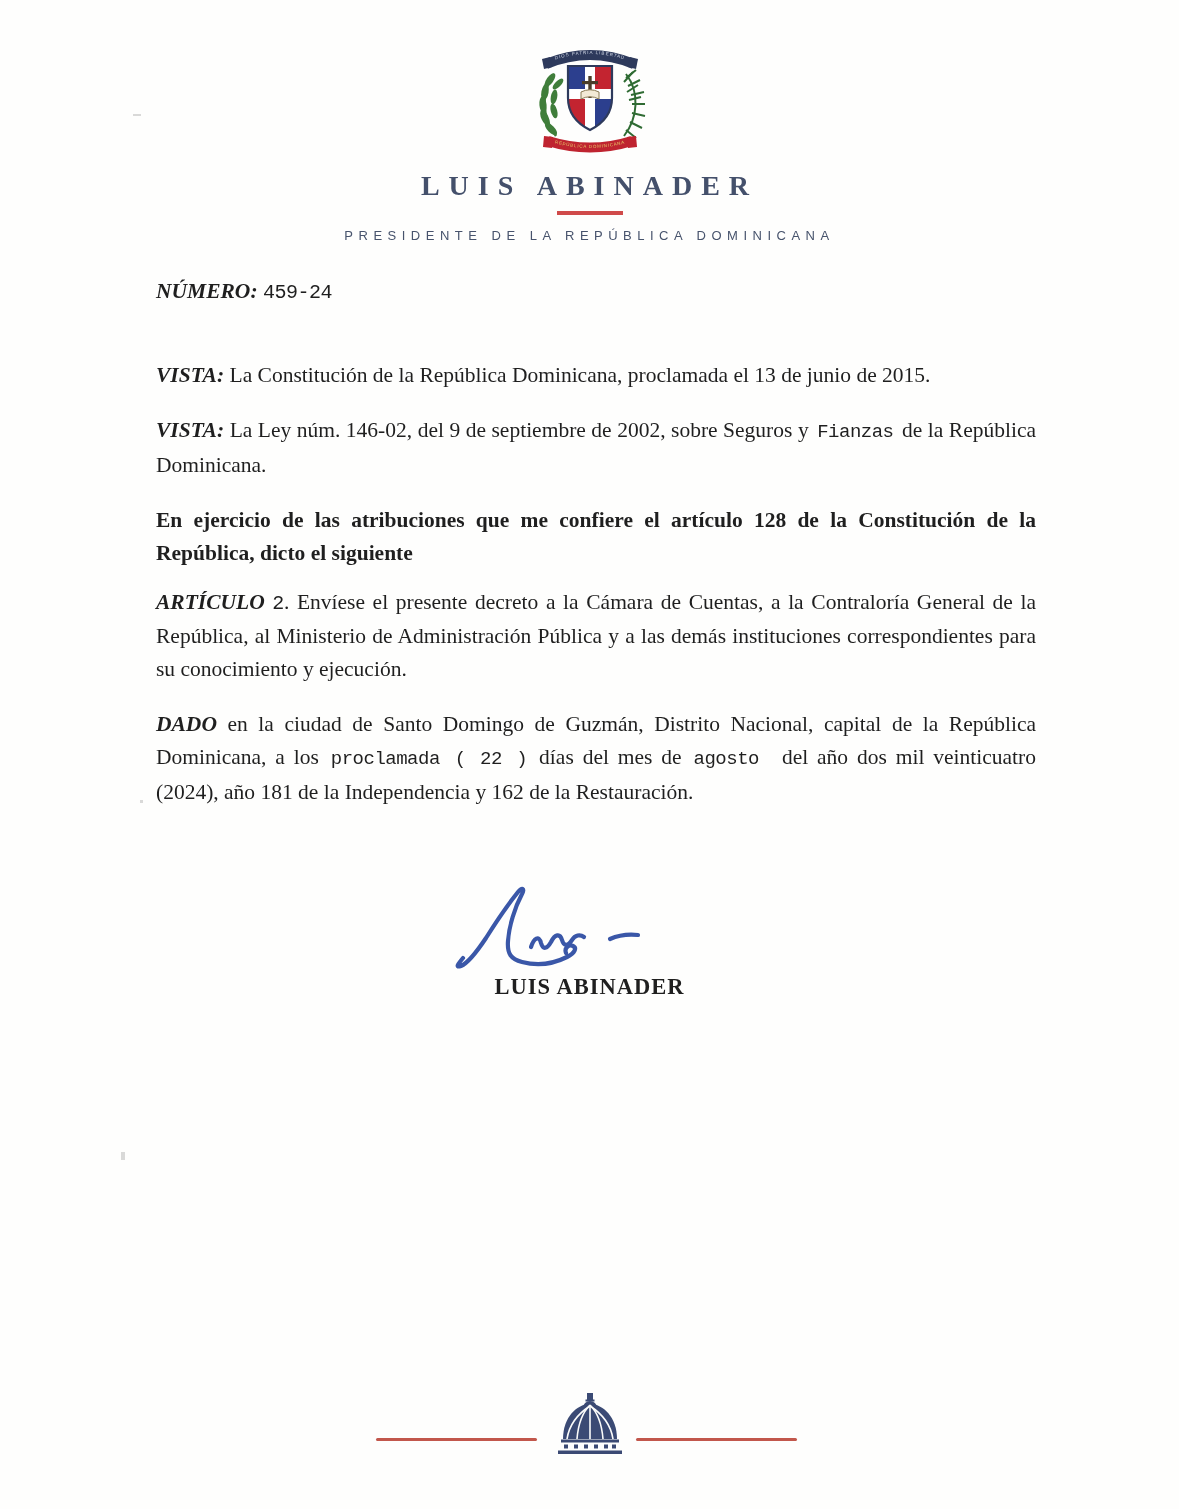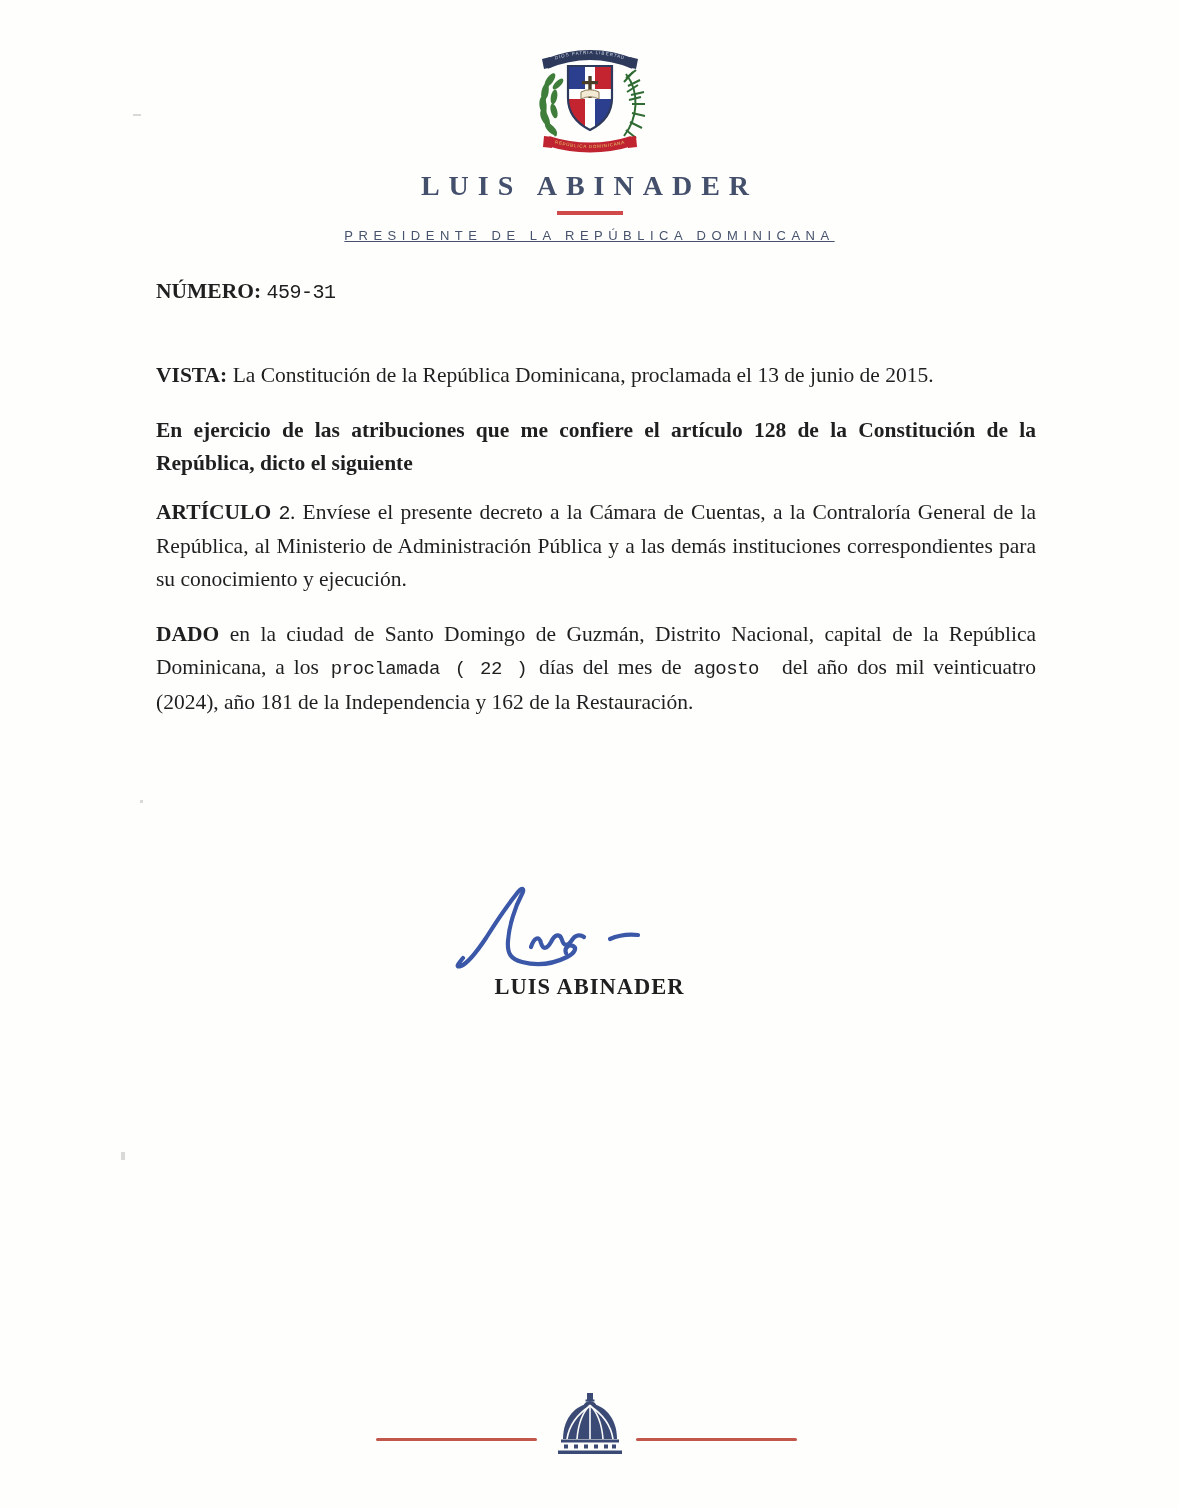--- a/index.html
+++ b/index.html
@@ -25,32 +25,31 @@
     position:absolute;top:211px;left:50%;transform:translateX(-50%);
     width:66px;height:4px;background:#d04a4a;
   }
   .subtitle{
     position:absolute;top:228px;left:0;right:0;
     text-align:center;
     font-family:"Liberation Sans", sans-serif;
     font-size:13px;font-weight:500;
     letter-spacing:5.5px;
     color:#47536c;
-    text-decoration:underline;
   }
   
   .content{
     position:absolute;top:275px;left:156px;width:880px;
     font-size:21.5px;line-height:33px;
   }
   .content p{margin:0 0 22px 0;text-align:justify;}
   p.numero{margin-bottom:50px;text-align:left;}
   p.intro{margin-bottom:16px;font-weight:bold;}
   p.decreto{text-align:center;margin-bottom:24px;}
-  .b{font-weight:bold;}
+  .b{font-weight:bold;font-style:italic;}
   .typed{
     font-family:"Liberation Mono", monospace;
     font-size:19px;letter-spacing:-0.5px;
     margin:0 3px;
   }
   .typed-num{
     font-family:"Liberation Mono", monospace;
     font-size:20px;letter-spacing:-0.5px;
   }
   .sp-wide{margin-right:14px;}
@@ -133,24 +132,25 @@
       <textPath href="#botRibbonPath" startOffset="50%" text-anchor="middle">REPÚBLICA DOMINICANA</textPath>
     </text>
   </svg>
 
   <div class="title">LUIS ABINADER</div>
   <div class="red-rule"></div>
   <div class="subtitle">PRESIDENTE DE LA REPÚBLICA DOMINICANA</div>
 
   <div class="content">
 
-    <p class="numero"><span class="b">NÚMERO:</span> <span class="typed-num">459-31</span></p>
+    <p class="numero"><span class="b">NÚMERO:</span> <span class="typed-num">459-24</span></p>
 
     <p><span class="b">VISTA:</span> <span>La Constitución de la República Dominicana, proclamada el 13 de junio de 2015.</span></p>
 
+    <p><span class="b">VISTA:</span> <span>La Ley núm. 146-02, del 9 de septiembre de 2002, sobre Seguros y</span> <span class="typed">Fianzas</span> <span>de la República Dominicana.</span></p>
 
     <p class="intro">En ejercicio de las atribuciones que me confiere el artículo 128 de la Constitución de la República, dicto el siguiente</p>
 
 
 
     <p><span class="b">ARTÍCULO</span> <span class="typed-num">2</span><span>. Envíese el presente decreto a la Cámara de Cuentas, a la Contraloría General de la República, al Ministerio de Administración Pública y a las demás instituciones correspondientes para su conocimiento y ejecución.</span></p>
 
     <p><span class="b">DADO</span> <span>en la ciudad de Santo Domingo de Guzmán, Distrito Nacional, capital de la República Dominicana, a los</span> <span class="typed">proclamada</span> <span class="typed">( 22 )</span> <span>días del mes de</span> <span class="typed sp-wide">agosto</span> <span>del año dos mil veinticuatro (2024), año 181 de la Independencia y 162 de la Restauración.</span></p>
   </div>
 

